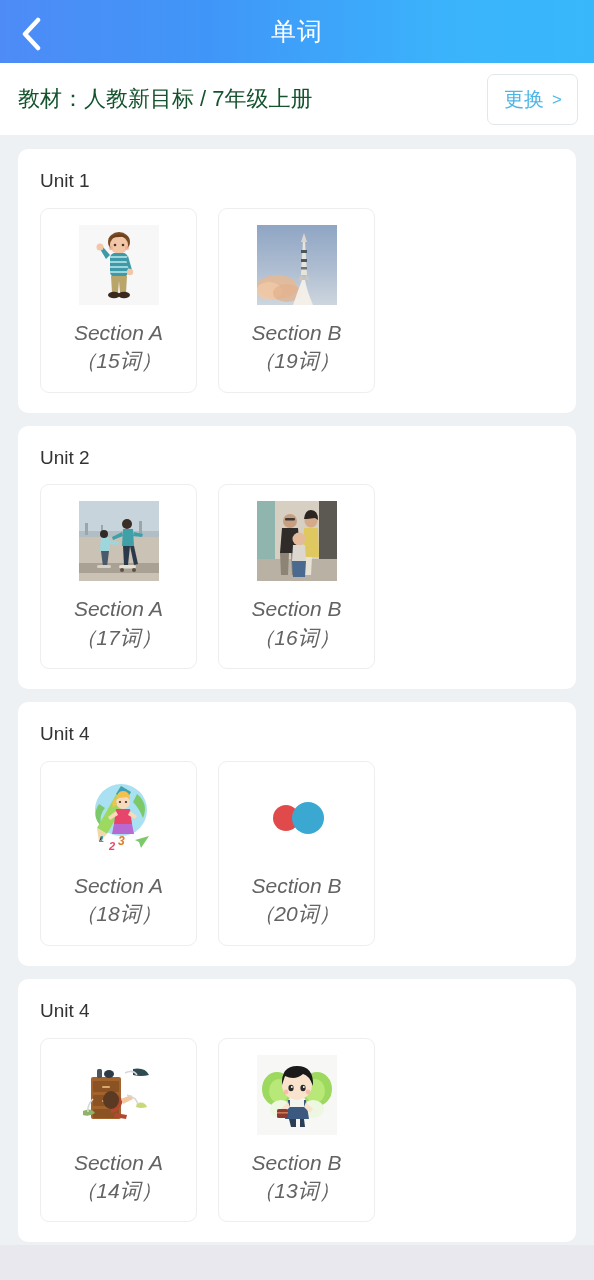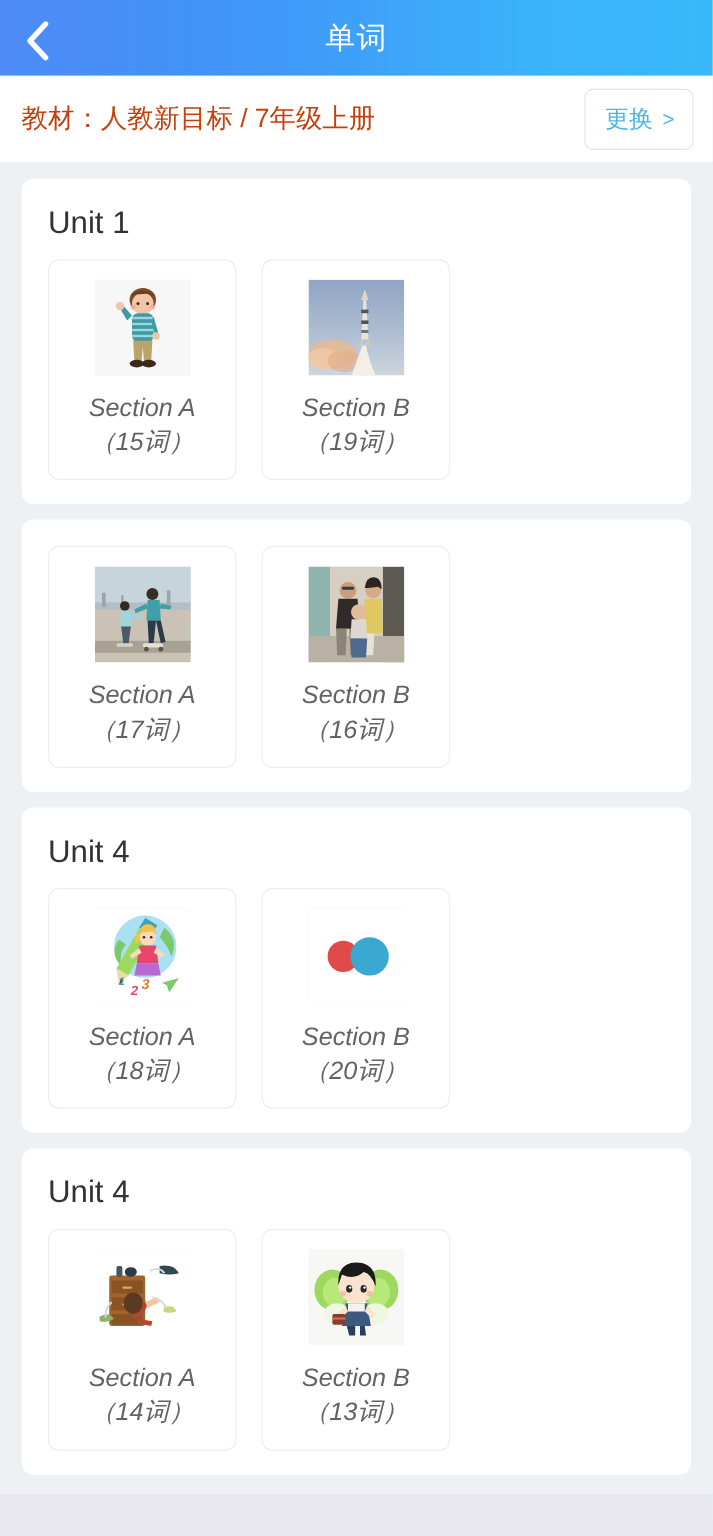--- a/index.html
+++ b/index.html
@@ -48,21 +48,21 @@
     height: 72px;
     background: #ffffff;
     display: flex;
     align-items: center;
     justify-content: space-between;
     padding: 0 16px 0 18px;
     box-sizing: border-box;
   }
   .textbook-label {
     font-size: 22px;
-    color: #c2410c;
+    color: #14532d;
     white-space: nowrap;
   }
   .change-btn {
     border: 1px solid #e2e8ea;
     border-radius: 7px;
     padding: 11px 15px 11px 16px;
     font-size: 20px;
     color: #4cb6e6;
     background: #ffffff;
     display: flex;
@@ -87,21 +87,21 @@
   }
 
   .unit-card {
     background: #ffffff;
     border-radius: 10px;
     margin: 0 18px 13px 18px;
     padding: 22px 22px 20px 22px;
     box-sizing: border-box;
   }
   .unit-title {
-    font-size: 26px;
+    font-size: 19px;
     color: #333333;
     margin-bottom: 16px;
     line-height: 1.1;
   }
   .section-row {
     display: flex;
     gap: 21px;
     font-style: italic;
   }
   .section-tile {
@@ -227,20 +227,21 @@
             <path d="M50 50 L53 56 L47 54 Z" fill="#cfc8bc"></path>
           </svg>
         </div>
         <div class="section-name">Section B</div>
         <div class="section-count">（19词）</div>
       </div>
     </div>
   </div>
 
   <div class="unit-card">
+    <div class="unit-title">Unit 2</div>
     <div class="section-row">
       <div class="section-tile">
         <div class="thumb">
           <svg width="80" height="80" viewBox="0 0 80 80">
             <rect width="80" height="80" fill="#cfd8dd"></rect>
             <rect y="0" width="80" height="34" fill="#c8d4dc"></rect>
             <rect y="30" width="80" height="8" fill="#b3bec4"></rect>
             <rect y="36" width="80" height="44" fill="#c9c2b5"></rect>
             <rect x="6" y="22" width="3" height="12" fill="#9aa6ad"></rect>
             <rect x="22" y="24" width="2" height="10" fill="#9aa6ad"></rect>

